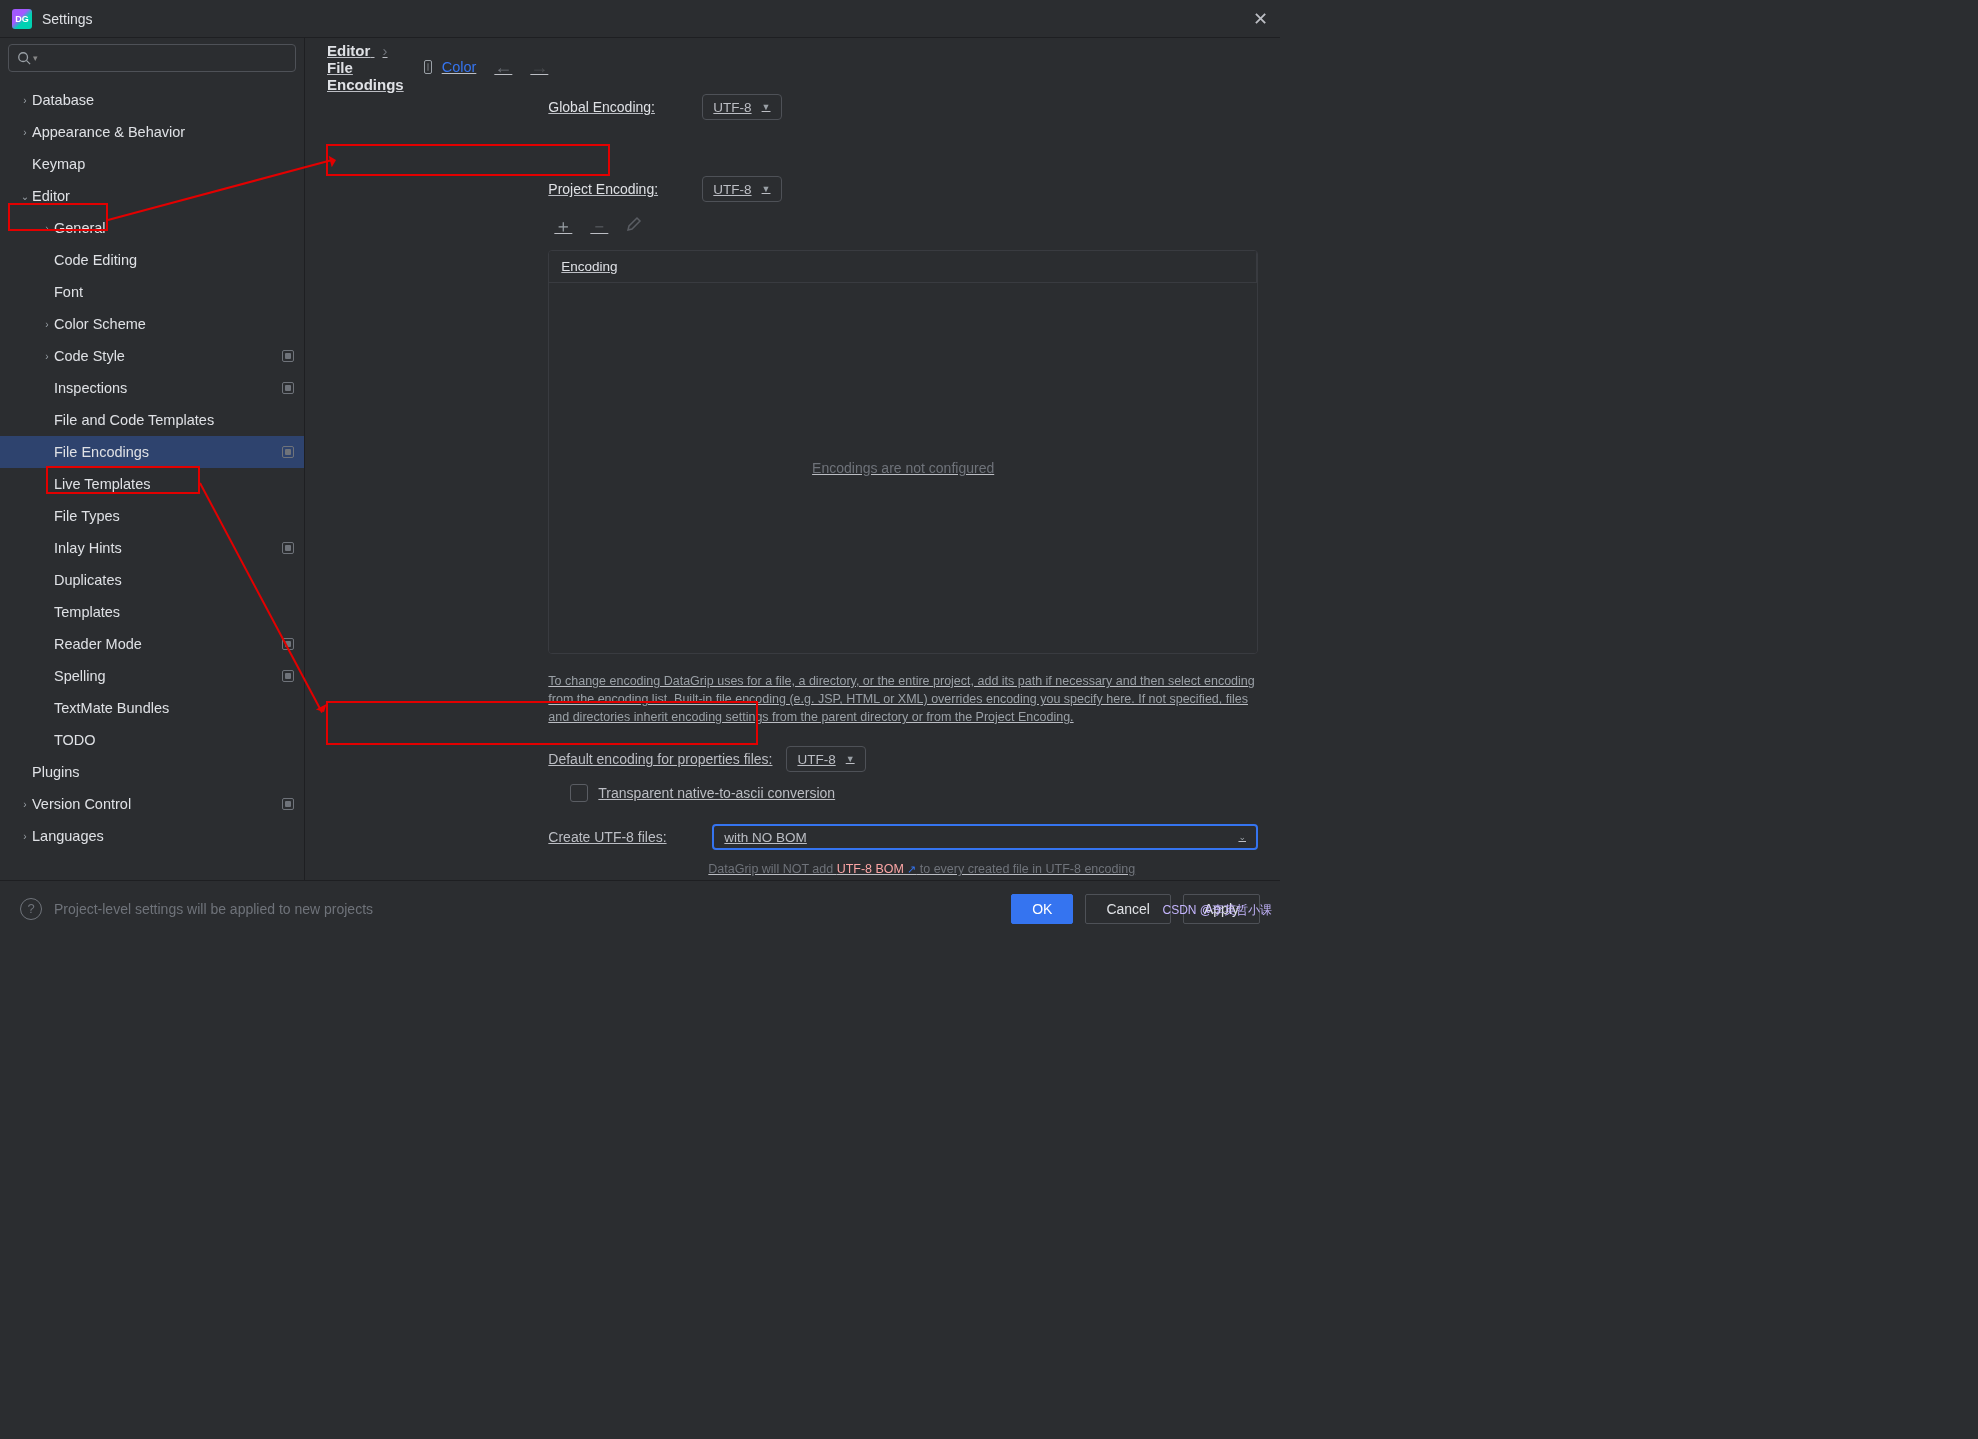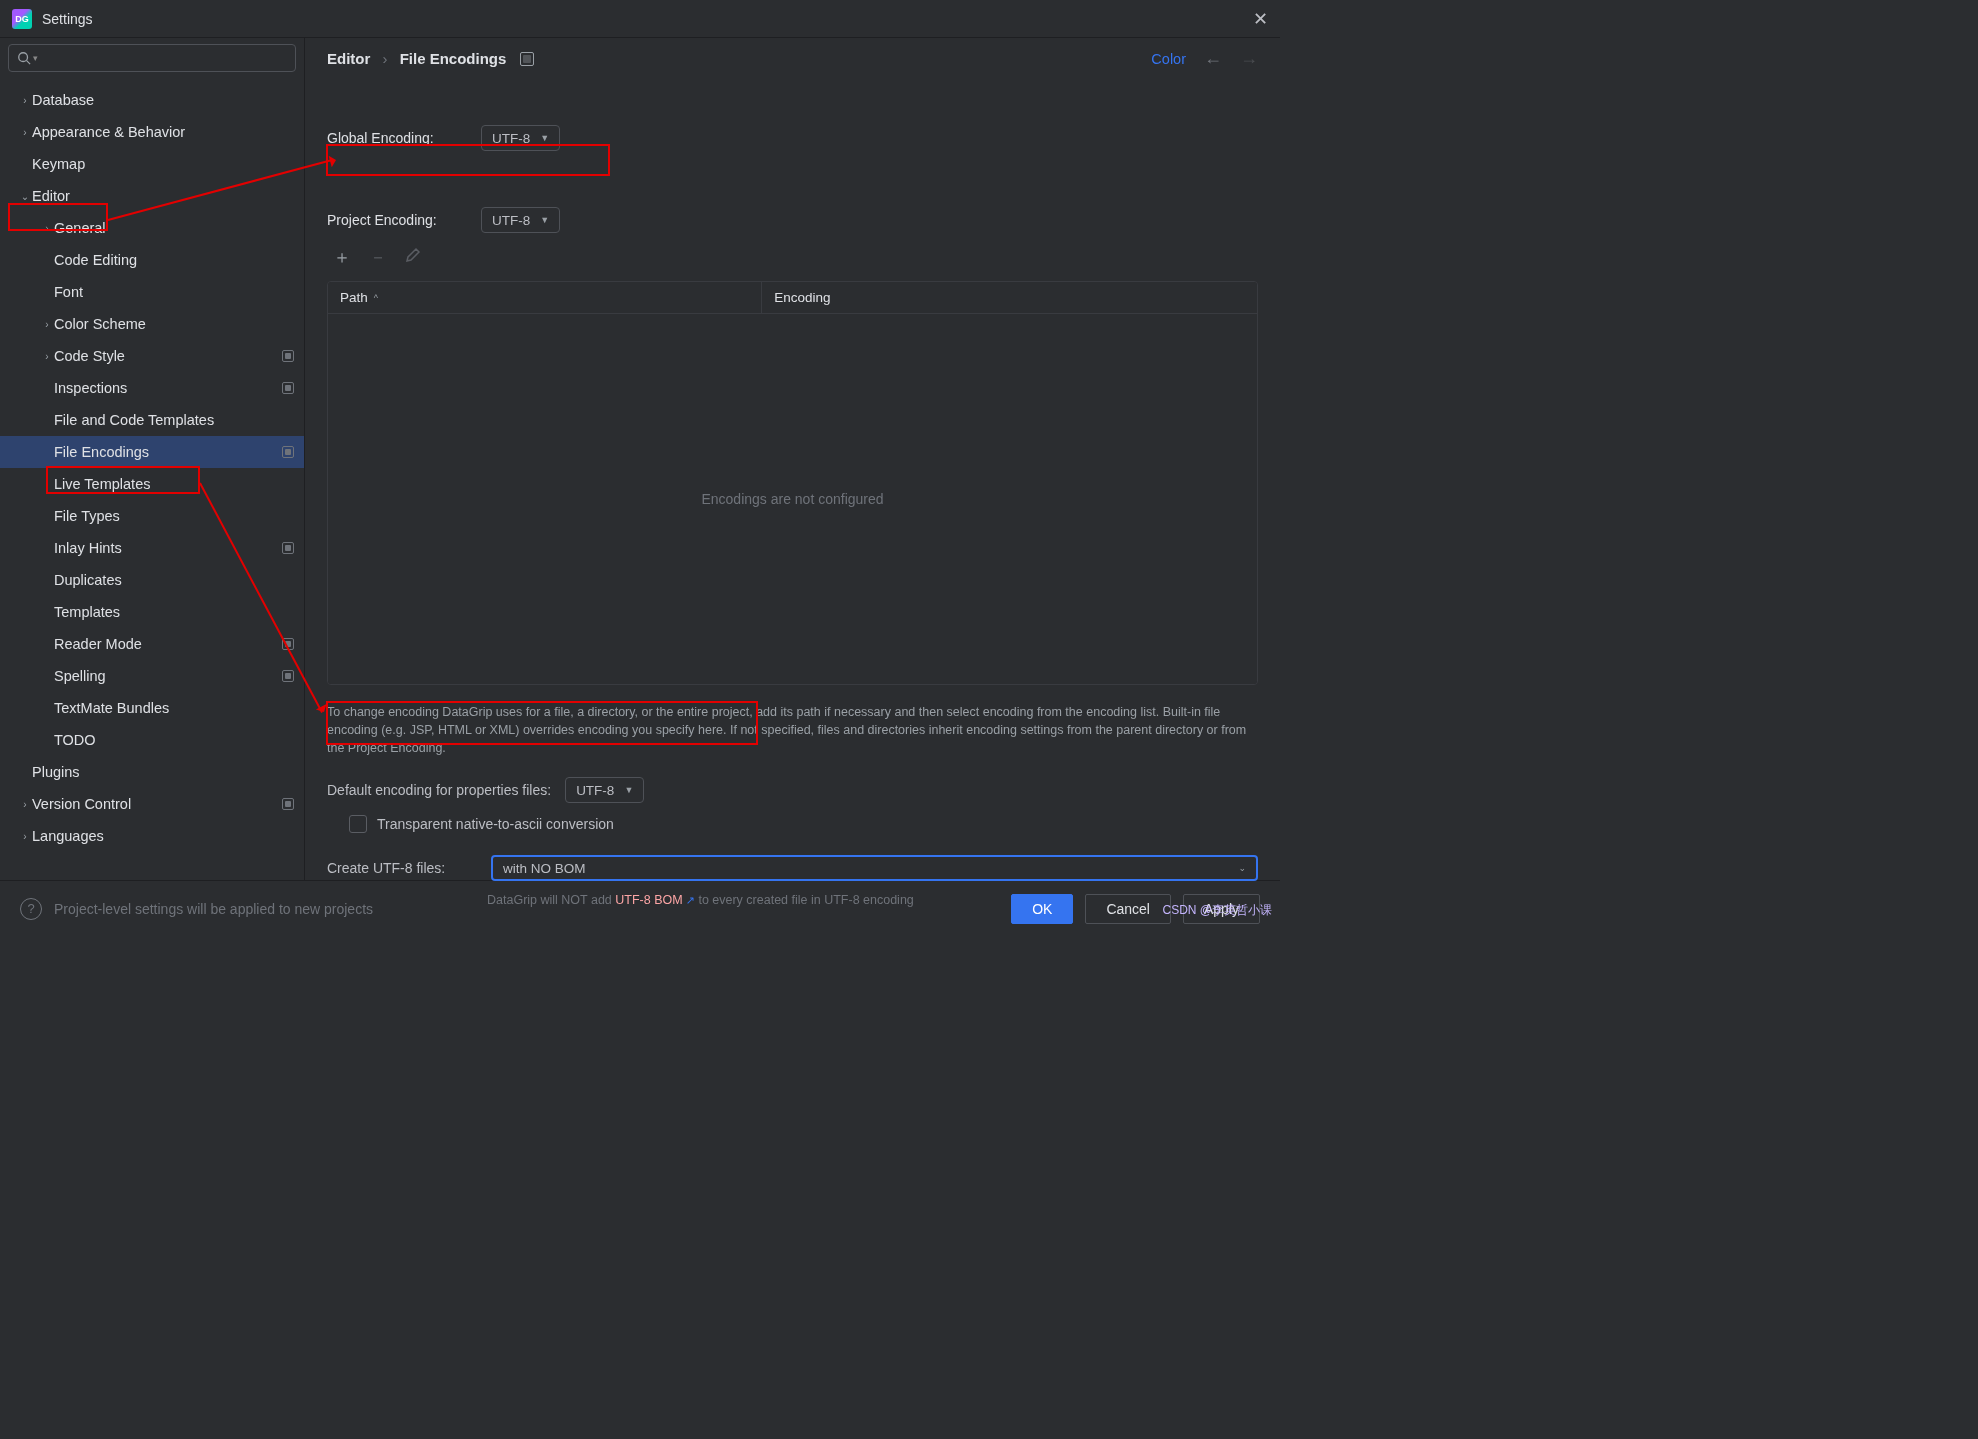--- a/index.html
+++ b/index.html
@@ -96,23 +96,24 @@
   inset: 2px;
   background: #6f737a;
   border-radius: 1px;
 }
 .depth0 { padding-left: 18px; }
 .depth1 { padding-left: 40px; }
 
 .main {
   flex: 1;
   display: flex;
-  flex-direction: column;
+  flex-direction: row;
   padding: 0 22px;
   position: relative;
+  text-decoration: underline;
 }
 .header {
   height: 48px;
   display: flex;
   align-items: center;
   gap: 10px;
   padding-top: 10px;
 }
 .breadcrumb { font-weight: 600; color: #dfe1e5; font-size: 15px; }
 .breadcrumb .sep { margin: 0 8px; color: #6f737a; font-weight: normal; }
@@ -395,24 +396,20 @@
         <span class="ico dim">－</span>
         <span class="ico dim">
           <svg width="16" height="16" viewBox="0 0 16 16" fill="none" stroke="#5a5d63" stroke-width="1.5">
               <path d="M2 14l1-4 8-8 3 3-8 8-4 1z"></path>
             </svg>
         </span>
       </div>
       <div class="table">
         <div class="thead">
           <div class="th">
-            <span>Path</span>
-            <span class="sort-caret">^</span>
-          </div>
-          <div class="th">
             <span>Encoding</span>
           </div>
         </div>
         <div class="tbody">
           <span>Encodings are not configured</span>
         </div>
       </div>
 
       <div class="help-text">To change encoding DataGrip uses for a file, a directory, or the entire project, add its path if necessary and then select encoding from the encoding list. Built-in file encoding (e.g. JSP, HTML or XML) overrides encoding you specify here. If not specified, files and directories inherit encoding settings from the parent directory or from the Project Encoding.</div>
 

